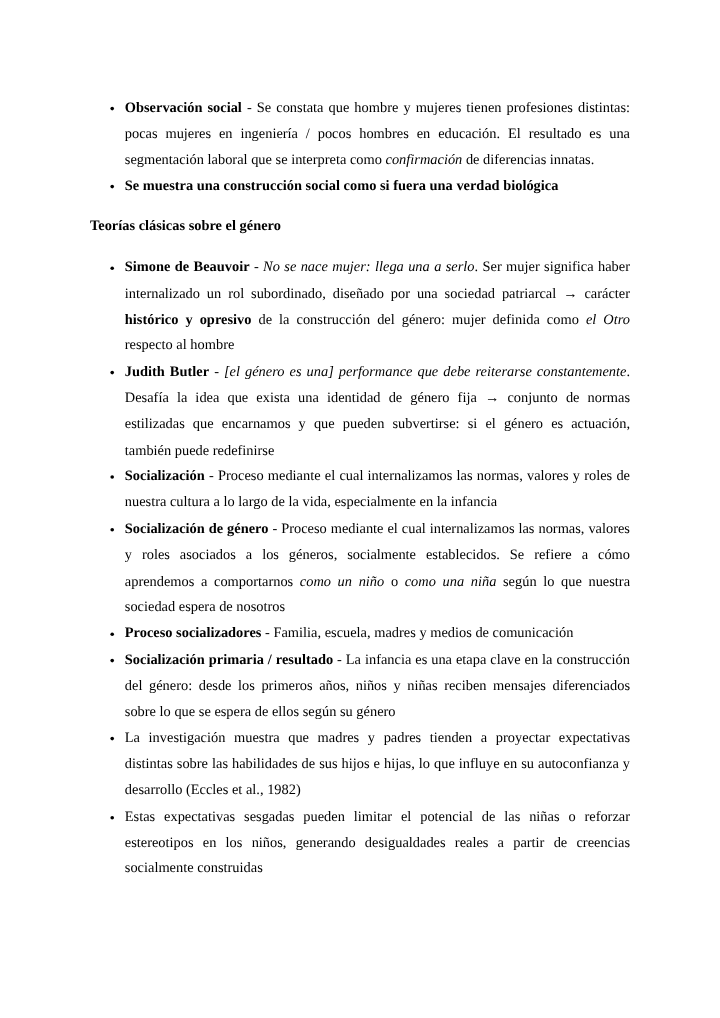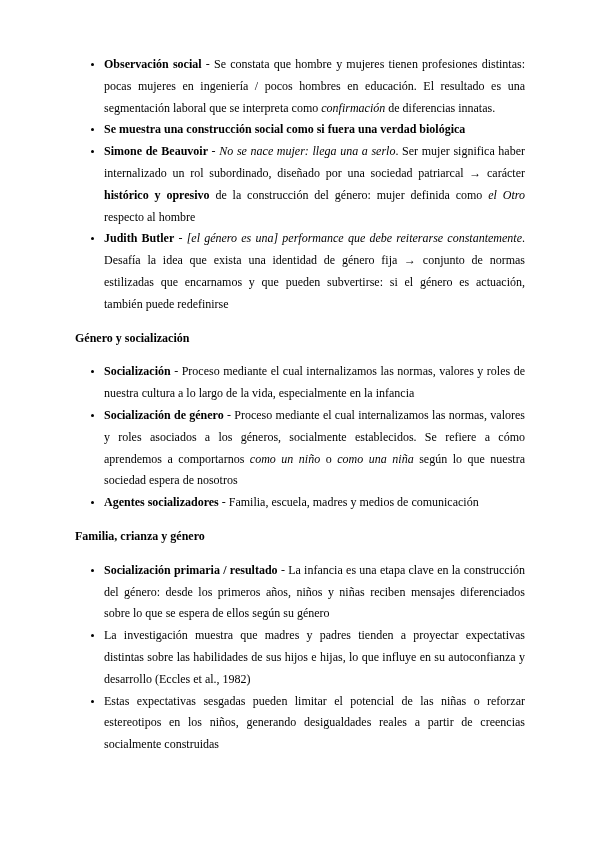--- a/index.html
+++ b/index.html
@@ -7,21 +7,21 @@
     padding: 0;
     background: #ffffff;
   }
   .page {
     position: relative;
     width: 600px;
     height: 848px;
     margin: 0 auto;
     background: #ffffff;
     box-sizing: border-box;
-    padding: 54px 75px 0 75px;
+    padding: 79px 75px 0 75px;
     overflow: hidden;
     font-family: "Liberation Serif", "DejaVu Serif", serif;
     font-size: 12px;
     line-height: 21.8px;
     color: #000000;
   }
   .heading {
     font-weight: 700;
     margin: 12px 0 12px 0;
     text-align: left;
@@ -44,30 +44,29 @@
 </style>
 </head>
 <body>
 
 <div class="page">
   <div>
       <ul class="bullets">
         <li><span class="run bold">Observación social</span><span class="run normal"> - Se constata que hombre y mujeres tienen profesiones distintas: pocas mujeres en ingeniería / pocos hombres en educación. El resultado es una segmentación laboral que se interpreta como </span><span class="run italic">confirmación</span><span class="run normal"> de diferencias innatas.</span></li>
         <li><span class="run bold">Se muestra una construcción social como si fuera una verdad biológica</span></li>
       </ul>
+      <div class="heading">Teorías clásicas sobre el género</div>
       <ul class="bullets">
         <li><span class="run bold">Simone de Beauvoir</span><span class="run normal"> - </span><span class="run italic">No se nace mujer: llega una a serlo</span><span class="run normal">. Ser mujer significa haber internalizado un rol subordinado, diseñado por una sociedad patriarcal → carácter </span><span class="run bold">histórico y opresivo</span><span class="run normal"> de la construcción del género: mujer definida como </span><span class="run italic">el Otro</span><span class="run normal"> respecto al hombre</span></li>
         <li><span class="run bold">Judith Butler</span><span class="run normal"> - </span><span class="run italic">[el género es una] performance que debe reiterarse constantemente</span><span class="run normal">. Desafía la idea que exista una identidad de género fija → conjunto de normas estilizadas que encarnamos y que pueden subvertirse: si el género es actuación, también puede redefinirse</span></li>
       </ul>
-      <div class="heading">Género y socialización</div>
       <ul class="bullets">
         <li><span class="run bold">Socialización</span><span class="run normal"> - Proceso mediante el cual internalizamos las normas, valores y roles de nuestra cultura a lo largo de la vida, especialmente en la infancia</span></li>
         <li><span class="run bold">Socialización de género</span><span class="run normal"> - Proceso mediante el cual internalizamos las normas, valores y roles asociados a los géneros, socialmente establecidos. Se refiere a cómo aprendemos a comportarnos </span><span class="run italic">como un niño</span><span class="run normal"> o </span><span class="run italic">como una niña</span><span class="run normal"> según lo que nuestra sociedad espera de nosotros</span></li>
-        <li><span class="run bold">Agentes socializadores</span><span class="run normal"> - Familia, escuela, madres y medios de comunicación</span></li>
+        <li><span class="run bold">Proceso socializadores</span><span class="run normal"> - Familia, escuela, madres y medios de comunicación</span></li>
       </ul>
-      <div class="heading">Familia, crianza y género</div>
       <ul class="bullets">
         <li><span class="run bold">Socialización primaria / resultado</span><span class="run normal"> - La infancia es una etapa clave en la construcción del género: desde los primeros años, niños y niñas reciben mensajes diferenciados sobre lo que se espera de ellos según su género</span></li>
         <li><span class="run normal">La investigación muestra que madres y padres tienden a proyectar expectativas distintas sobre las habilidades de sus hijos e hijas, lo que influye en su autoconfianza y desarrollo (Eccles et al., 1982)</span></li>
         <li><span class="run normal">Estas expectativas sesgadas pueden limitar el potencial de las niñas o reforzar estereotipos en los niños, generando desigualdades reales a partir de creencias socialmente construidas</span></li>
       </ul>
     </div>
 </div>
 
 </body></html>

